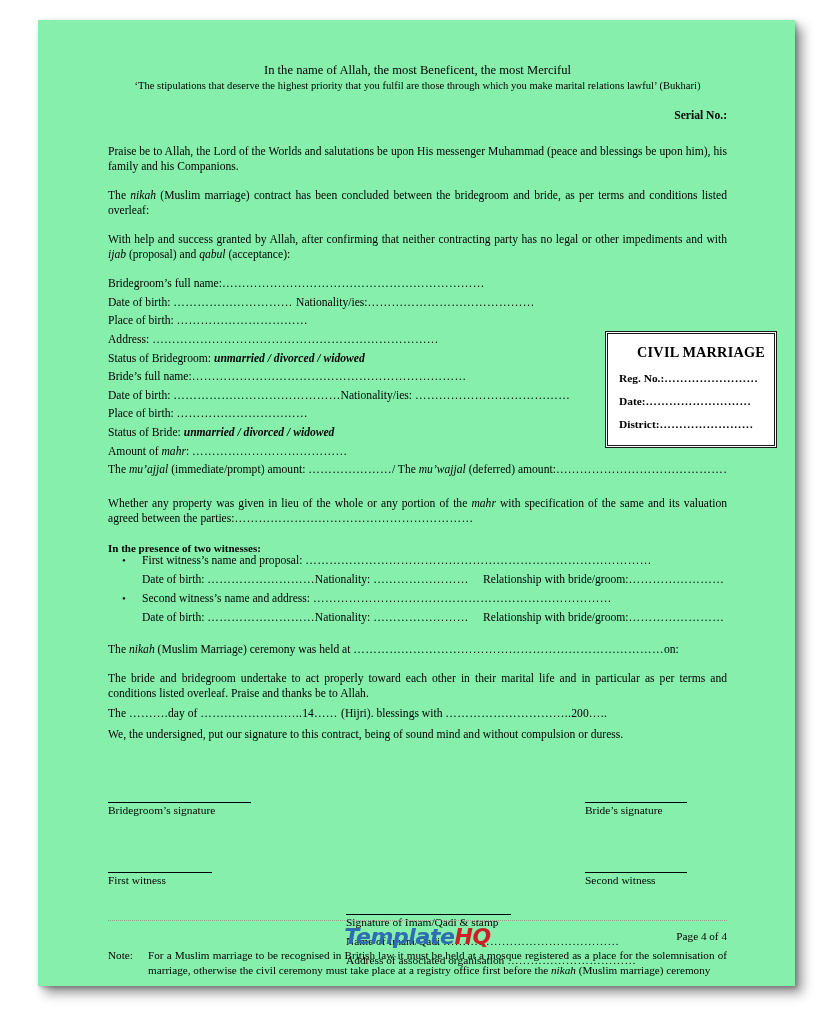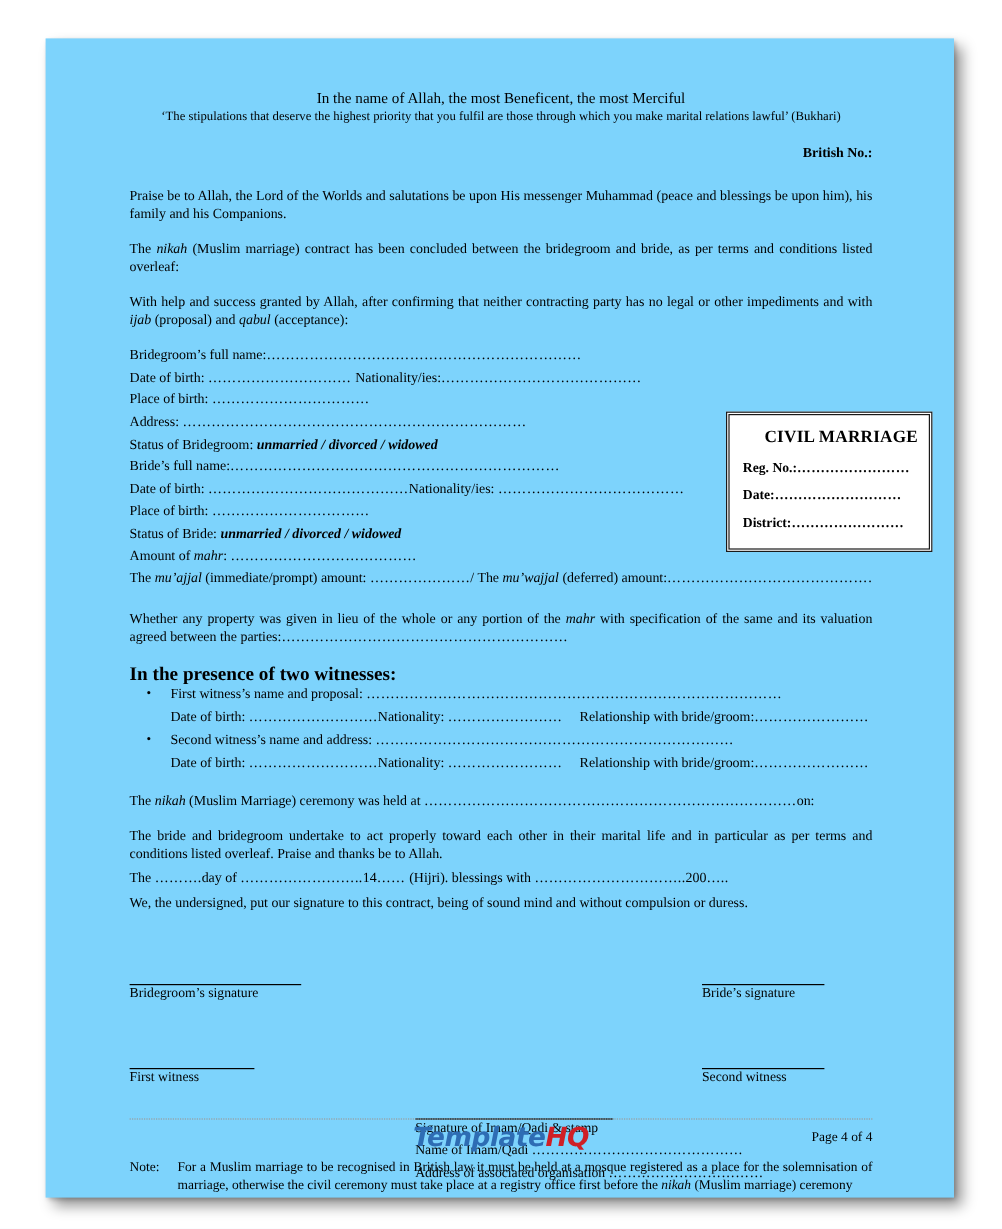--- a/index.html
+++ b/index.html
@@ -9,23 +9,23 @@
     width: 835px; height: 1024px;
     overflow: hidden;
   }
   body {
     font-family: "Liberation Serif", "DejaVu Serif", serif;
   }
 
   
   #page-wrap {
     position: absolute;
-    left: 38px; top: 32px;
+    left: 38px; top: 20px;
     width: 757px; height: 966px;
-    background: #7dd3fc;
+    background: #86efac;
     box-shadow: 7px 7px 11px rgba(0,0,0,0.42), 2px 2px 4px rgba(0,0,0,0.25);
   }
   #page-inner {
     position: absolute;
     left: 0; top: 0; right: 0; bottom: 0;
     padding: 42px 68px 0 70px;
   }
 
   
   .bismillah {
@@ -106,21 +106,21 @@
   .civil-line {
     font-size: 11.4px;
     font-weight: bold;
     margin-bottom: 11px;
     white-space: nowrap;
     overflow: hidden;
   }
 
   
   .witness-head {
-    font-size: 16px;
+    font-size: 11px;
     font-weight: bold;
     margin-top: 16px;
   }
   .wrow {
     font-size: 11.6px;
     height: 19px;
     white-space: nowrap;
     overflow: hidden;
     position: relative;
   }
@@ -201,21 +201,21 @@
 </head>
 <body>
 
 <div id="page-wrap">
   <div id="page-inner">
 
     <div class="bismillah">In the name of Allah, the most Beneficent, the most Merciful</div>
     <div class="hadith">‘The stipulations that deserve the highest priority that you fulfil are those through which you make marital relations lawful’ (Bukhari)</div>
 
     <div class="title-row">
-      <div class="serial-no">British No.:</div>
+      <div class="serial-no">Serial No.:</div>
     </div>
 
     <div class="para">Praise be to Allah, the Lord of the Worlds and salutations be upon His messenger Muhammad (peace and blessings be upon him), his family and his Companions.</div>
 
     <div class="para"><span>The </span><span class="i">nikah</span><span> (Muslim marriage) contract has been concluded between the bridegroom and bride, as per terms and conditions listed overleaf:</span></div>
 
     <div class="para"><span>With help and success granted by Allah, after confirming that neither contracting party has no legal or other impediments and with </span><span class="i">ijab</span><span> (proposal) and </span><span class="i">qabul</span><span> (acceptance):</span></div>
 
     <div class="fields">
 

